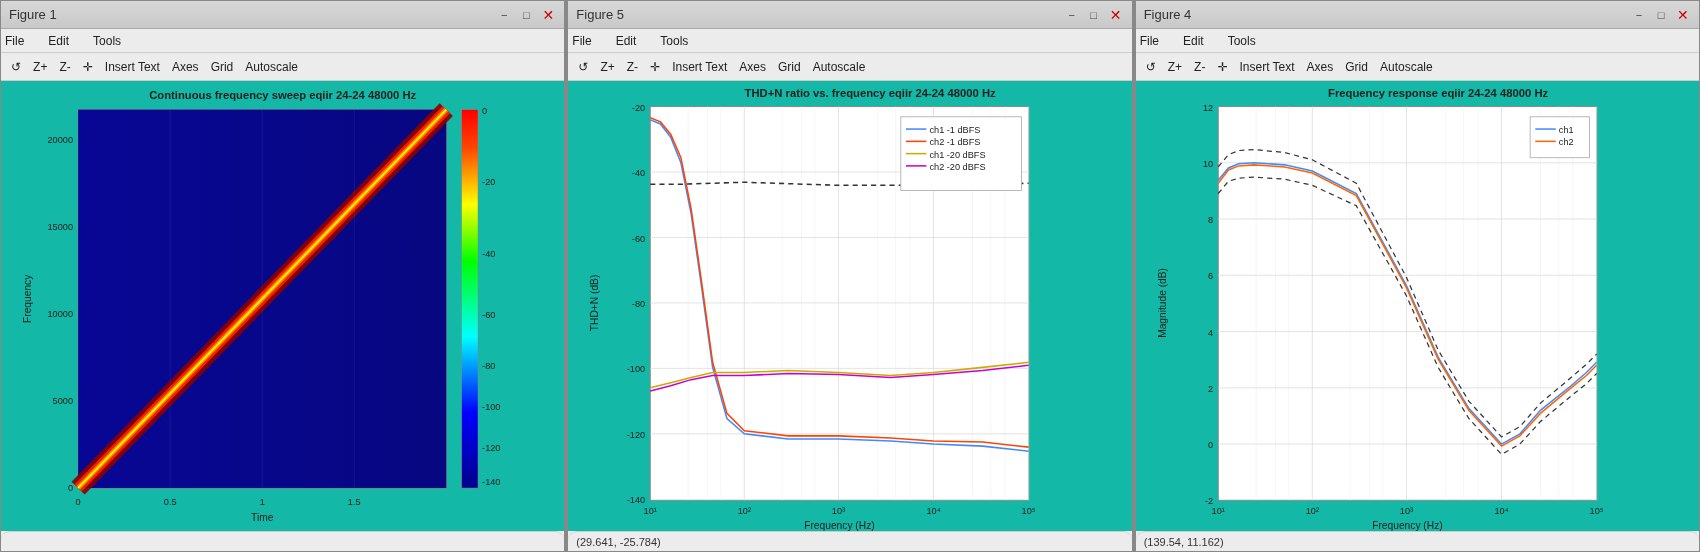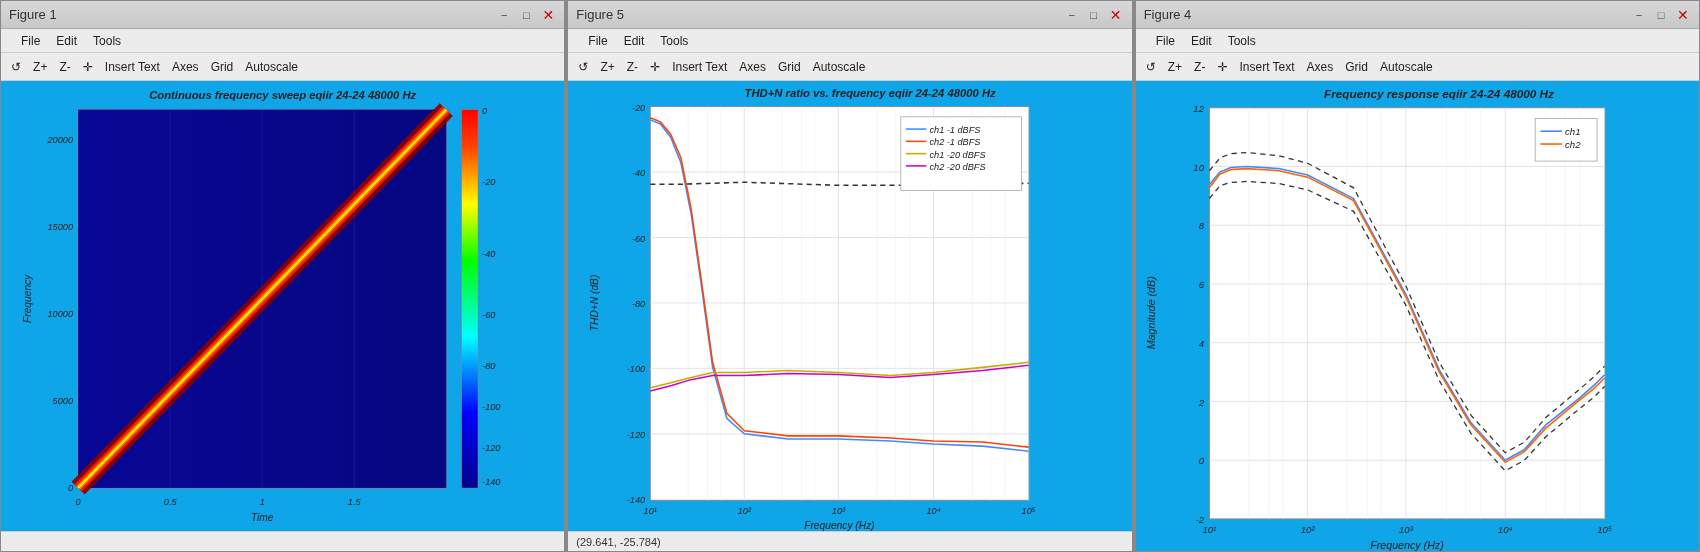--- a/index.html
+++ b/index.html
@@ -56,22 +56,22 @@
       background: transparent;
     }
 
     .win-btn-close {
       color: #c00;
       font-size: 14px;
     }
 
     .menu-bar {
       display: flex;
-      gap: 16px;
-      padding: 3px 20px;
+      gap: 24px;
+      padding: 3px 4px;
       background: #ececec;
       border-bottom: 1px solid #ccc;
       height: 24px;
       align-items: center;
     }
 
     .menu-item {
       font-size: 12px;
       color: #222;
       cursor: pointer;
@@ -92,35 +92,35 @@
       font-size: 12px;
       color: #222;
       cursor: pointer;
       background: none;
       border: none;
       padding: 0 2px;
     }
 
     .plot-area {
       flex: 1;
-      background: #0ea5e9;
+      background: #14b8a6;
       position: relative;
       overflow: hidden;
-      font-style: italic;
     }
 
     .status-bar {
       height: 20px;
       background: #ececec;
       border-top: 1px solid #ccc;
       padding: 2px 8px;
       font-size: 11px;
       color: #333;
       display: flex;
       align-items: center;
+      border-radius: 9px;
     }
 
     
     .plot-svg {
       width: 100%;
       height: 100%;
     }
 
     .fig-separator {
       width: 2px;
@@ -408,13 +408,16 @@
 
       <polyline points="65,110 75,98 85,95 100,94 130,96 157,102 200,122 249,210 280,280 310,330 342,365 360,355 380,333 410,308 425,296 435,286" fill="none" stroke="#333" stroke-width="1.2" stroke-dasharray="5,4"></polyline>
 
       <rect x="370" y="35" width="58" height="40" fill="white" stroke="#aaa" stroke-width="0.8"></rect>
       <line x1="375" y1="47" x2="395" y2="47" stroke="#4488ff" stroke-width="1.5"></line>
       <text x="398" y="51" font-size="9" fill="#222">ch1</text>
       <line x1="375" y1="59" x2="395" y2="59" stroke="#ff6600" stroke-width="1.5"></line>
       <text x="398" y="63" font-size="9" fill="#222">ch2</text>
     </svg>
   </div>
+  <div class="status-bar">
+    <span>(139.54, 11.162)</span>
+  </div>
 </div>
 
 </body></html>

